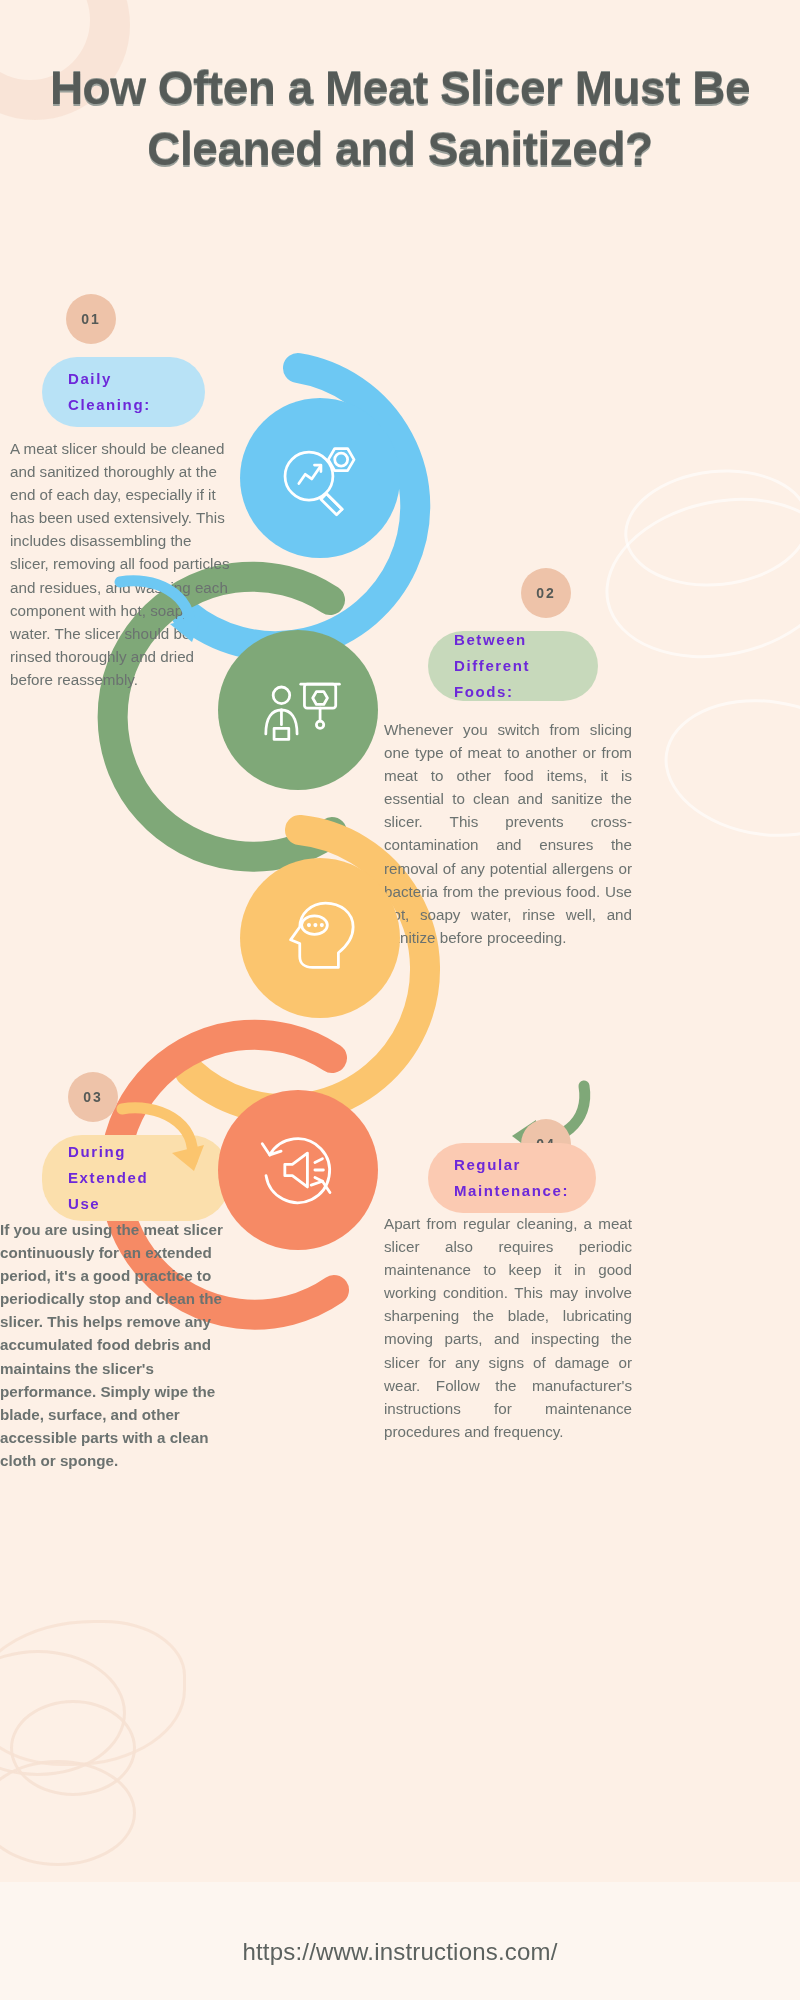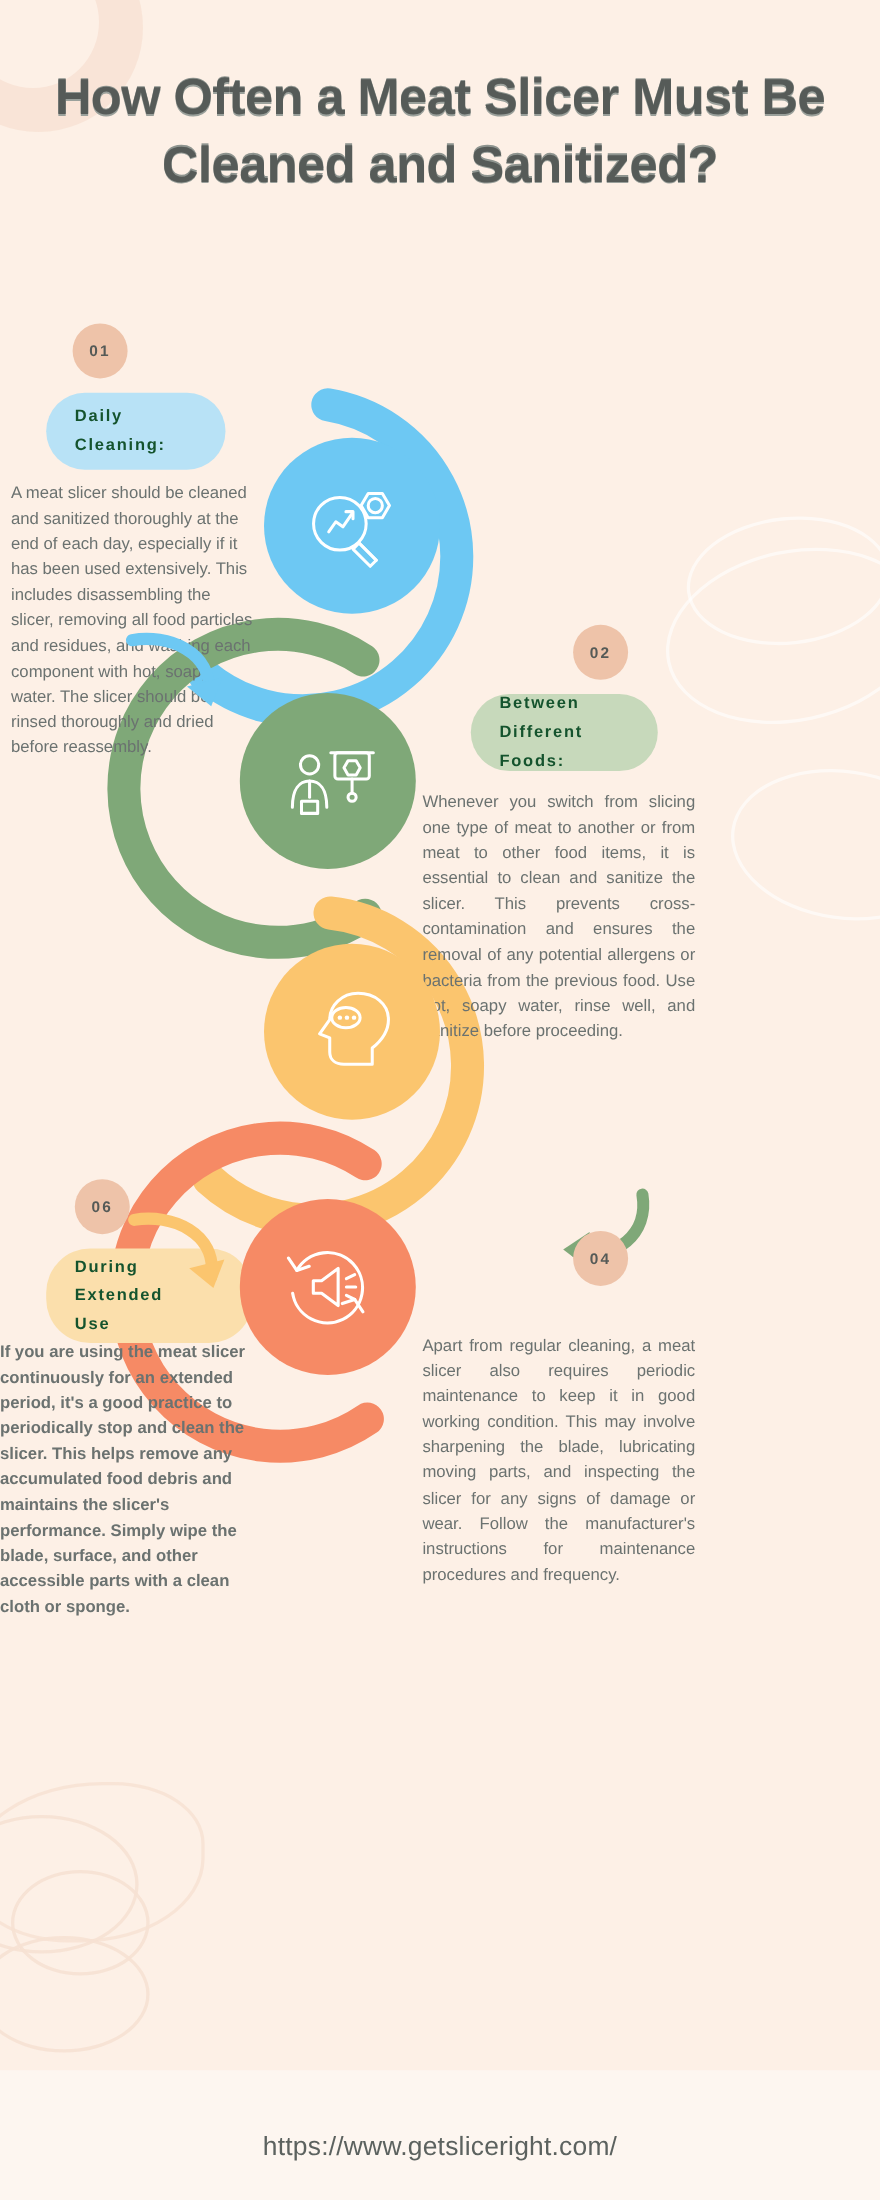--- a/index.html
+++ b/index.html
@@ -39,21 +39,21 @@
   
   .badge{
     position:absolute;width:50px;height:50px;border-radius:50%;
     background:#eec3a9;color:#555a57;
     display:flex;align-items:center;justify-content:center;
     font-size:14px;letter-spacing:2px;font-weight:bold;text-align:center;
   }
 
   
   .pill{
-    position:absolute;border-radius:40px;color:#14532d;
+    position:absolute;border-radius:40px;color:#6d28d9;
     display:flex;align-items:center;
     font-size:15px;font-weight:bold;letter-spacing:1.6px;line-height:1.75;
     padding:32px 26px;box-sizing:border-box;white-space:pre-line;
   }
   .pill-blue{background:#b8e2f6;}
   .pill-green{background:#c7d9bb;}
   .pill-amber{background:#fbdfac;}
   .pill-coral{background:#fbcab2;}
 
   
@@ -143,21 +143,21 @@
       <circle cx="74" cy="66" r="4"></circle>
       <path d="M24 70 l16 0 0 12 -16 0 z"></path>
     </svg>
   </div>
 
   <svg class="arrow" style="left:486px;top:1076px;" width="110" height="95" viewBox="0 0 110 95">
     <path d="M98 10 C 104 46, 74 70, 38 62" fill="none" stroke="#7fa878" stroke-width="11" stroke-linecap="round"></path>
     <path d="M50 44 L26 60 L50 78 Z" fill="#7fa878"></path>
   </svg>
 
-  <div class="badge" style="left:68px;top:1072px;">06</div>
+  <div class="badge" style="left:68px;top:1072px;">03</div>
 
   <div class="pill pill-amber" style="left:42px;top:1135px;width:188px;height:86px;">During Extended
 Use</div>
 
   <div class="para" style="left:0px;top:1218px;width:232px;font-weight:bold;">If you are using the meat slicer continuously for an extended period, it's a good practice to periodically stop and clean the slicer. This helps remove any accumulated food debris and maintains the slicer's performance. Simply wipe the blade, surface, and other accessible parts with a clean cloth or sponge.</div>
 
   <div class="icircle" style="left:240px;top:858px;width:160px;height:160px;background:#fbc56e;">
     <svg width="92" height="92" viewBox="0 0 100 100" fill="none" stroke="#ffffff" stroke-width="3" stroke-linecap="round" stroke-linejoin="round">
       <path d="M70 82 L70 66 C80 58 86 48 86 38 C86 22 72 12 56 12 C40 12 28 24 28 38 L18 52 L28 56 L28 70 C28 78 34 82 42 82 Z"></path>
       <path d="M30 36 a14 10 0 1 1 28 0 a14 10 0 1 1 -28 0"></path>
@@ -167,30 +167,32 @@
     </svg>
   </div>
 
   <svg class="arrow" style="left:110px;top:1095px;" width="110" height="95" viewBox="0 0 110 95">
     <path d="M12 14 C 46 8, 88 26, 82 66" fill="none" stroke="#fbc56e" stroke-width="11" stroke-linecap="round"></path>
     <path d="M62 58 L84 76 L94 50 Z" fill="#fbc56e"></path>
   </svg>
 
   <div class="badge" style="left:521px;top:1119px;">04</div>
 
+  <div class="pill pill-coral" style="left:428px;top:1143px;width:168px;height:70px;">Regular
+Maintenance:</div>
 
   <div class="para just" style="left:384px;top:1212px;width:248px;">Apart from regular cleaning, a meat slicer also requires periodic maintenance to keep it in good working condition. This may involve sharpening the blade, lubricating moving parts, and inspecting the slicer for any signs of damage or wear. Follow the manufacturer's instructions for maintenance procedures and frequency.</div>
 
   <div class="icircle" style="left:218px;top:1090px;width:160px;height:160px;background:#f68a65;">
     <svg width="94" height="94" viewBox="0 0 100 100" fill="none" stroke="#ffffff" stroke-width="3" stroke-linecap="round" stroke-linejoin="round">
       <path d="M20 34 A34 34 0 1 1 16 56"></path>
       <polyline points="12,22 20,34 32,30"></polyline>
       <polyline points="84,74 76,62 64,66"></polyline>
       <path d="M36 44 l0 12 8 0 16 12 0 -36 -16 12 z"></path>
       <line x1="68" y1="42" x2="76" y2="38"></line>
       <line x1="68" y1="50" x2="77" y2="50"></line>
       <line x1="68" y1="58" x2="76" y2="62"></line>
     </svg>
   </div>
 
-  <div class="footer-url">https://www.getsliceright.com/</div>
+  <div class="footer-url">https://www.instructions.com/</div>
 
 </div>
 
 </body></html>

